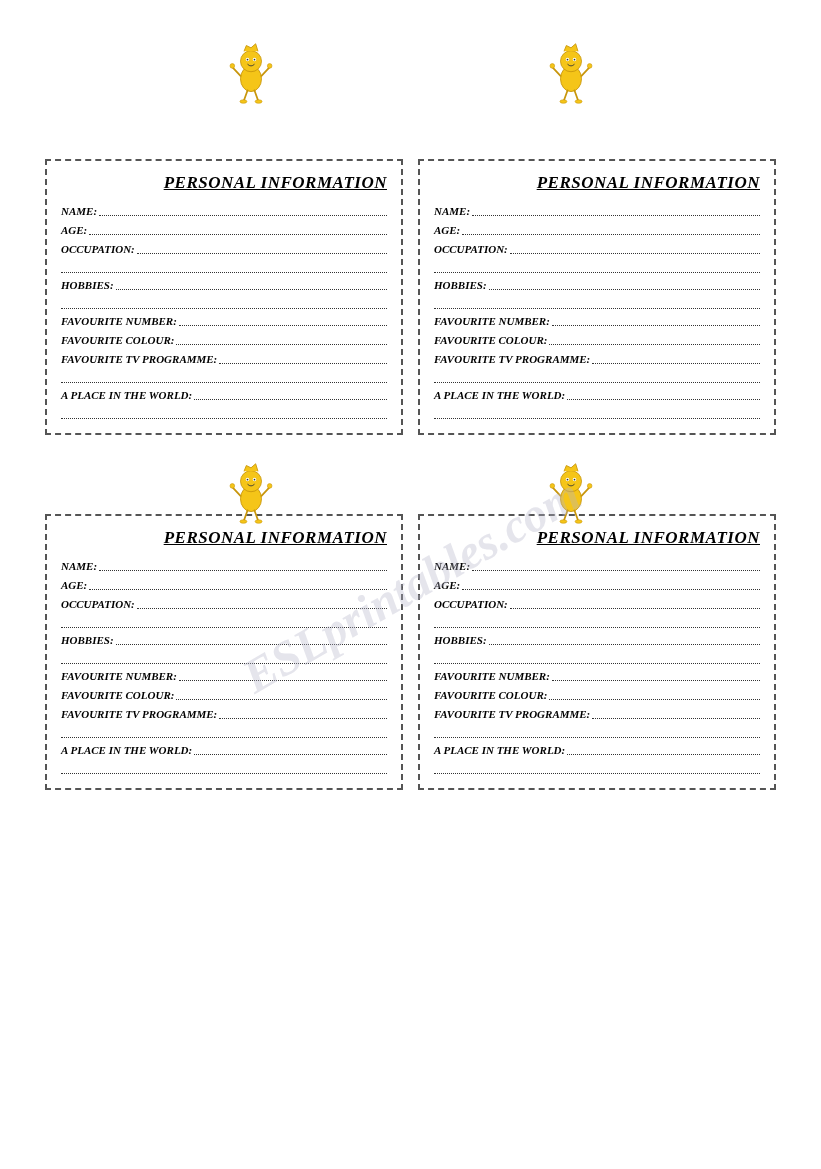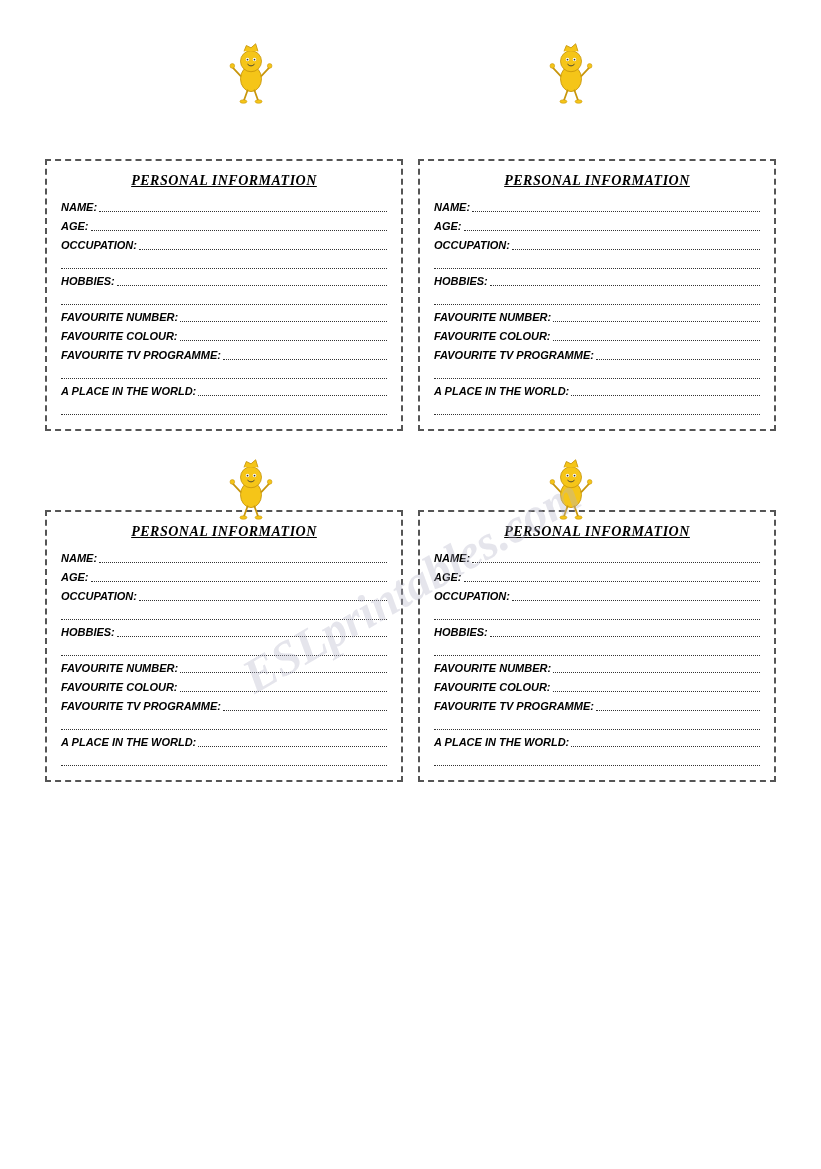--- a/index.html
+++ b/index.html
@@ -43,41 +43,41 @@
     .card {
       border: 2px dashed #555;
       width: 100%;
       padding: 12px 14px 10px 14px;
       background: #fff;
       margin-top: 65px;
       flex: 1;
     }
 
     .card-title {
-      text-align: center;
-      font-size: 14px;
+      text-align: right;
+      font-size: 17px;
       font-weight: bold;
       font-style: italic;
       text-decoration: underline;
       margin-bottom: 10px;
       font-family: 'Times New Roman', Times, serif;
       letter-spacing: 0.5px;
     }
 
     .field-row {
       margin-bottom: 5px;
       display: flex;
       align-items: flex-end;
     }
 
     .field-label {
       font-size: 11px;
       font-style: italic;
       font-weight: bold;
-      font-family: Liberation Sans, sans-serif;
+      font-family: Liberation Serif, serif;
       white-space: nowrap;
       margin-right: 2px;
     }
 
     .field-dots {
       flex: 1;
       border-bottom: 1px dotted #333;
       margin-bottom: 1px;
       min-width: 20px;
       height: 13px;

